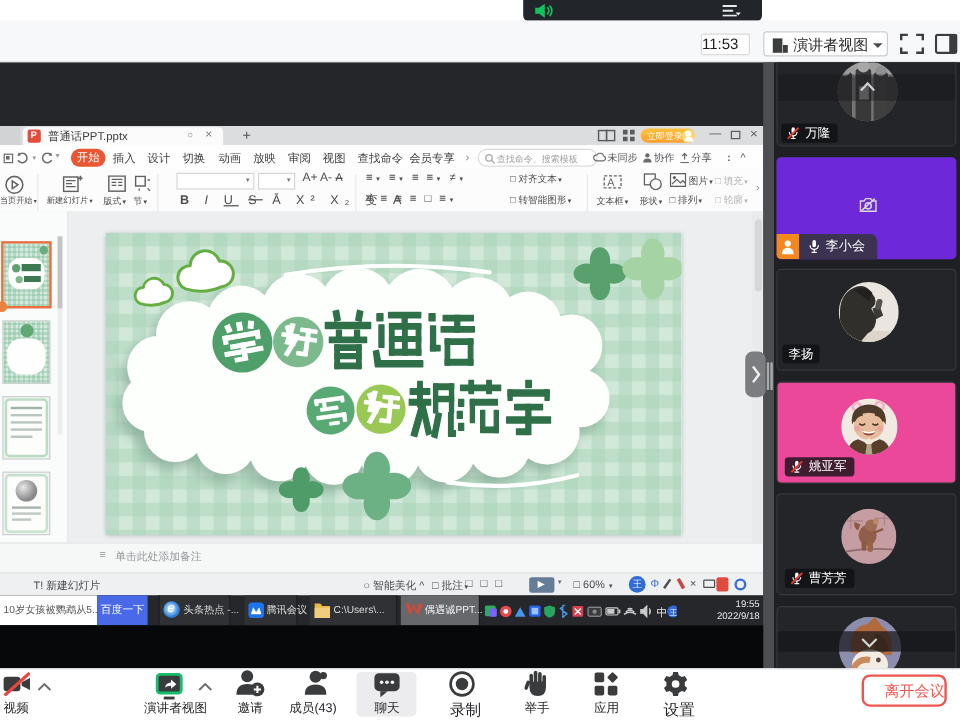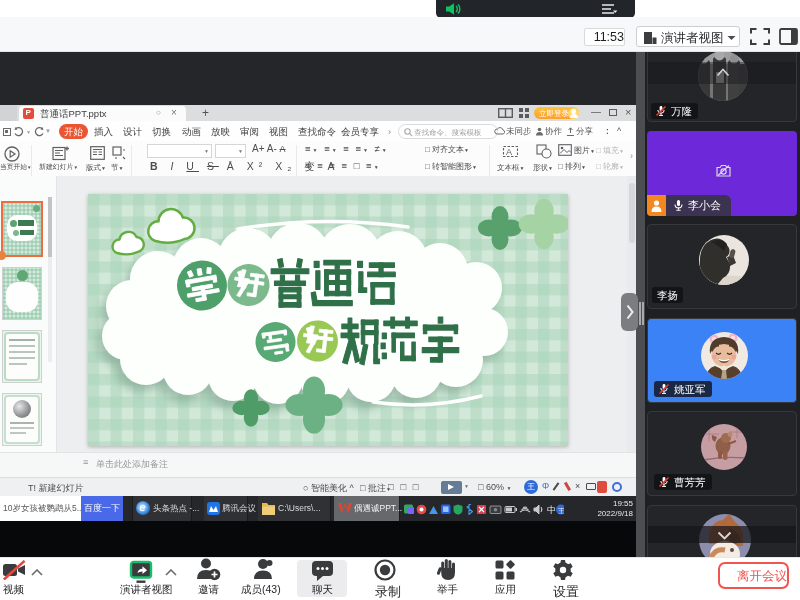--- a/index.html
+++ b/index.html
@@ -15,21 +15,21 @@
     <path d="M1,3.5 h3.2 L9,0.2 V11.8 L4.2,8.5 H1 z" fill="#12c05e"></path>
     <path d="M11,3 a4,4 0 0 1 0,6 M13,1.6 a6,6 0 0 1 0,8.8" stroke="#12c05e" stroke-width="1.4" fill="none"></path>
   </svg>
   <svg class="ab" style="left:166px;top:4px" width="16" height="10" viewBox="0 0 16 10">
     <path d="M0,1 h12 M0,5 h9 M0,9 h12" stroke="#e8e9ea" stroke-width="1.6"></path>
     <path d="M11,6.5 l2.2,2.5 2.2,-2.5 z" fill="#e8e9ea"></path>
   </svg>
 </div>
 
 <div class="ab" style="left:0;top:17px;width:800px;height:35px;background:#f7f8fa;border-bottom:1px solid #e2e3e6"></div>
-<div class="ab" style="left:584px;top:28px;width:41px;height:18px;background:#fff;border:1px solid #d8d9db;border-radius:2px;font-size:12.5px;color:#1d1e20;text-align:right;line-height:16px">11:53</div>
+<div class="ab" style="left:584px;top:28px;width:41px;height:18px;background:#fff;border:1px solid #d8d9db;border-radius:2px;font-size:12.5px;color:#1d1e20;text-align:left;line-height:16px">11:53</div>
 <div class="ab" style="left:636px;top:26px;width:104px;height:21px;background:#fff;border:1px solid #cdced1;border-radius:3px">
   <svg class="ab" style="left:6px;top:3.5px" width="14" height="14" viewBox="0 0 14 14">
     <rect x="1" y="1" width="8" height="12" fill="#3c3d3f"></rect>
     <rect x="9.5" y="6.5" width="4" height="6.5" fill="#3c3d3f"></rect>
   </svg>
   <span class="ab" style="left:24px;top:3px;font-size:12.5px;color:#2a2b2d">演讲者视图</span>
   <svg class="ab" style="left:90px;top:8px" width="9" height="6" viewBox="0 0 9 6">
       <path d="M0.5,1 L4.5,5 L8.5,1 z" fill="#4a4b4d"></path>
     </svg>
 </div>
@@ -527,21 +527,21 @@
         <path d="M0,44 Q20,38 50,42 L50,50 L0,50 z" fill="#ddd5c9"></path>
         <path d="M1,50 V28 Q0,11 12,5 Q20,1 26,7 L30,13 Q32,19 27,22 L31,29 Q32,39 24,43 L18,50 z" fill="#312f2c"></path>
         <path d="M12,7 q9,-5 16,2 l-3,7 q-8,-7 -13,-9z" fill="#232120"></path>
         <path d="M28,22 l6,-2 3,8 -6,3 z" fill="#3b3835"></path>
         <rect x="31" y="14" width="5" height="9" rx="2.5" fill="#55514d" transform="rotate(15 33 18)"></rect>
       </g>
     </svg>
     <div class="ab" style="left:4px;top:62px;height:16px;background:rgba(16,16,18,0.78);border-radius:3px;color:#fff;font-size:10.5px;line-height:16px;padding:0 5px">李扬</div>
   </div>
 
-  <div class="ab" style="left:2px;top:265.5px;width:150px;height:85px;background:#3b82f6;border:1px solid #37383c;border-radius:4px;overflow:hidden">
+  <div class="ab" style="left:2px;top:265.5px;width:150px;height:85px;background:#ec4899;border:1px solid #37383c;border-radius:4px;overflow:hidden">
     <svg class="ab" style="left:53px;top:13px" width="47" height="47" viewBox="0 0 47 47">
       <defs>
           <clipPath id="c4">
             <circle cx="23.5" cy="23.5" r="23.5"></circle>
           </clipPath>
         </defs>
       <g clip-path="url(#c4)">
         <rect width="47" height="47" fill="#f0eae2"></rect>
         <circle cx="13" cy="7" r="4.5" fill="#f2b3c4"></circle>
           <circle cx="13" cy="7" r="2.2" fill="#fbdde6"></circle>

